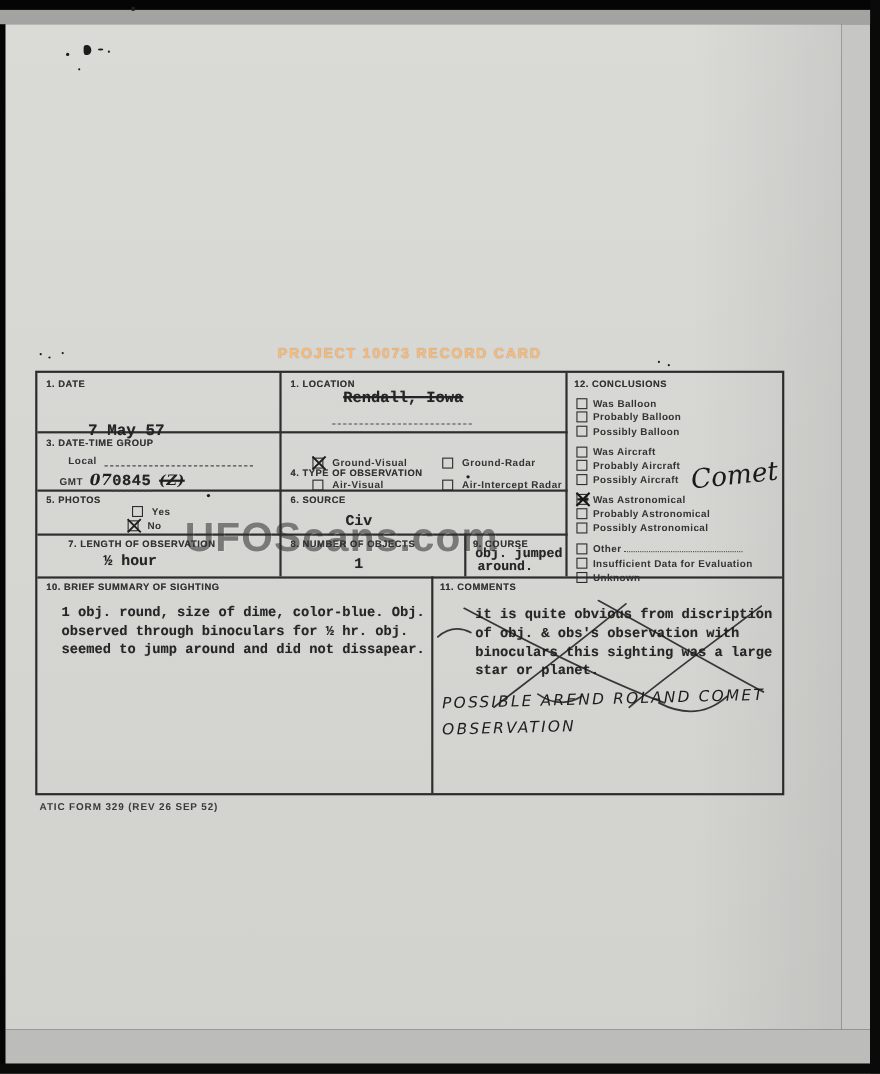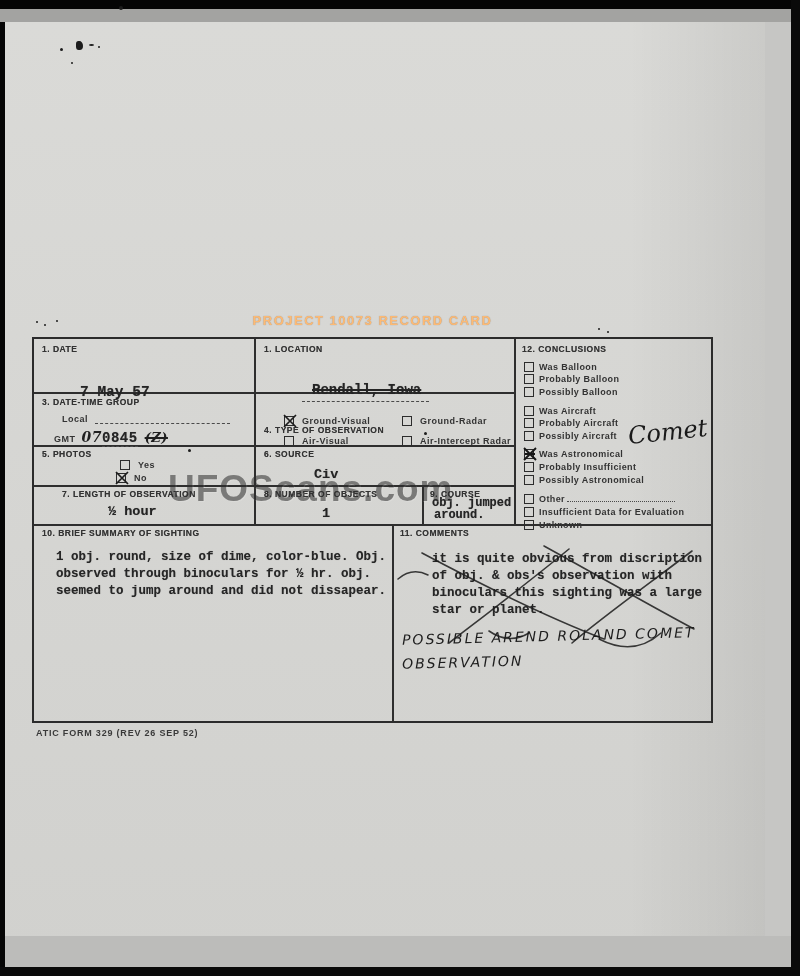--- a/index.html
+++ b/index.html
@@ -122,21 +122,21 @@
     <div class="vline" style="left:358px;top:185px;width:2px;height:197px;"></div>
     <div class="hline" style="left:0;top:53px;width:482px;height:2px;"></div>
     <div class="hline" style="left:0;top:106px;width:482px;height:2px;"></div>
     <div class="hline" style="left:0;top:146px;width:482px;height:2px;"></div>
     <div class="hline" style="left:0;top:185px;width:677px;height:2px;"></div>
 
     <div class="flabel" style="left:8px;top:5px;">1. DATE</div>
     <div class="val typed" style="left:46px;top:26px;font-size:14.5px;margin-top:19px;">7 May 57</div>
 
     <div class="flabel" style="left:230px;top:5px;">1. LOCATION</div>
-    <div class="val typed struck" style="left:268px;top:43px;font-size:14px;border-bottom:1.5px dashed #4a4a4a;padding:0 8px 3px 10px;">Rendall, Iowa</div>
+    <div class="val typed struck" style="left:268px;top:15px;font-size:14px;border-bottom:1.5px dashed #4a4a4a;padding:0 8px 15px 10px;">Rendall, Iowa</div>
 
     <div class="flabel" style="left:8px;top:58px;">3. DATE-TIME GROUP</div>
     <div class="val" style="left:28px;top:74px;font-size:9px;font-weight:bold;color:#333;letter-spacing:.5px;">
       <span>Local</span>
       <span class="dashline" style="width:135px;margin-left:4px;"></span>
     </div>
     <div class="val" style="left:20px;top:90px;font-size:9px;font-weight:bold;color:#333;letter-spacing:.5px;">
       <span>GMT</span>
       <span class="hw" style="font-size:14px;margin-left:3px;">07</span><span class="typed" style="font-size:14px;border-bottom:1.5px dashed #4a4a4a;">0845</span>
       <span class="hw struck" style="font-size:13px;margin-left:4px;">(Z)</span>
@@ -171,42 +171,42 @@
       <span class="box"><svg viewBox="0 0 14 14">
             <path d="M1 1 L13 13 M13 1 L1 13" stroke="#1d1d1d" stroke-width="1.7" fill="none"></path>
           </svg></span>
       <span class="lbl">No</span>
     </div>
 
     <div class="flabel" style="left:230px;top:110px;">6. SOURCE</div>
     <div class="val typed" style="left:280px;top:128px;">Civ</div>
 
     <div class="flabel" style="left:8px;top:150px;margin-left:20px;">7. LENGTH OF OBSERVATION</div>
-    <div class="val typed" style="left:60px;top:165px;margin-left:14px;">½ hour</div>
+    <div class="val typed" style="left:60px;top:165px;">½ hour</div>
 
     <div class="flabel" style="left:230px;top:150px;">8. NUMBER OF OBJECTS</div>
     <div class="val typed" style="left:288px;top:167px;">1</div>
 
     <div class="flabel" style="left:396px;top:150px;">9. COURSE</div>
     <div class="val typed" style="left:398px;top:158px;font-size:12px;line-height:12px;">obj. jumped</div>
     <div class="val typed" style="left:400px;top:170px;font-size:12px;line-height:12px;">around.</div>
 
     <div class="concl" style="position:absolute;left:480px;top:0;width:201px;height:185px;">
       <div class="flabel" style="left:8px;top:5px;">12. CONCLUSIONS</div>
       <div style="position:absolute;left:10px;top:22px;">
         <div class="cbrow concl-row"><span class="box"></span><span class="lbl">Was Balloon</span></div>
         <div class="cbrow concl-row"><span class="box"></span><span class="lbl">Probably Balloon</span></div>
         <div class="cbrow concl-row"><span class="box"></span><span class="lbl">Possibly Balloon</span></div>
         <div class="cbrow concl-row concl-gap"><span class="box"></span><span class="lbl">Was Aircraft</span></div>
         <div class="cbrow concl-row"><span class="box"></span><span class="lbl">Probably Aircraft</span></div>
         <div class="cbrow concl-row"><span class="box"></span><span class="lbl">Possibly Aircraft</span></div>
         <div class="cbrow concl-row concl-gap"><span class="box"><svg viewBox="0 0 14 14">
                 <path d="M1 1 L13 13 M13 1 L1 13 M2 7 L12 7" stroke="#161616" stroke-width="1.9" fill="none"></path>
               </svg></span><span class="lbl">Was Astronomical</span></div>
-        <div class="cbrow concl-row"><span class="box"></span><span class="lbl">Probably Insufficient</span></div>
+        <div class="cbrow concl-row"><span class="box"></span><span class="lbl">Probably Astronomical</span></div>
         <div class="cbrow concl-row"><span class="box"></span><span class="lbl">Possibly Astronomical</span></div>
         <div class="cbrow concl-row concl-gap"><span class="box"></span><span class="lbl">Other</span><span style="display:inline-block;width:108px;border-bottom:1.5px dotted #4a4a4a;height:8px;margin-left:2px;"></span></div>
         <div class="cbrow concl-row"><span class="box"></span><span class="lbl">Insufficient Data for Evaluation</span></div>
         <div class="cbrow concl-row"><span class="box"></span><span class="lbl">Unknown</span></div>
       </div>
     </div>
 
     <div class="flabel" style="left:8px;top:189px;">10. BRIEF SUMMARY OF SIGHTING</div>
     <div style="position:absolute;left:22px;top:210px;">
       <div class="summary-line">1 obj. round, size of dime, color-blue.  Obj.</div>

